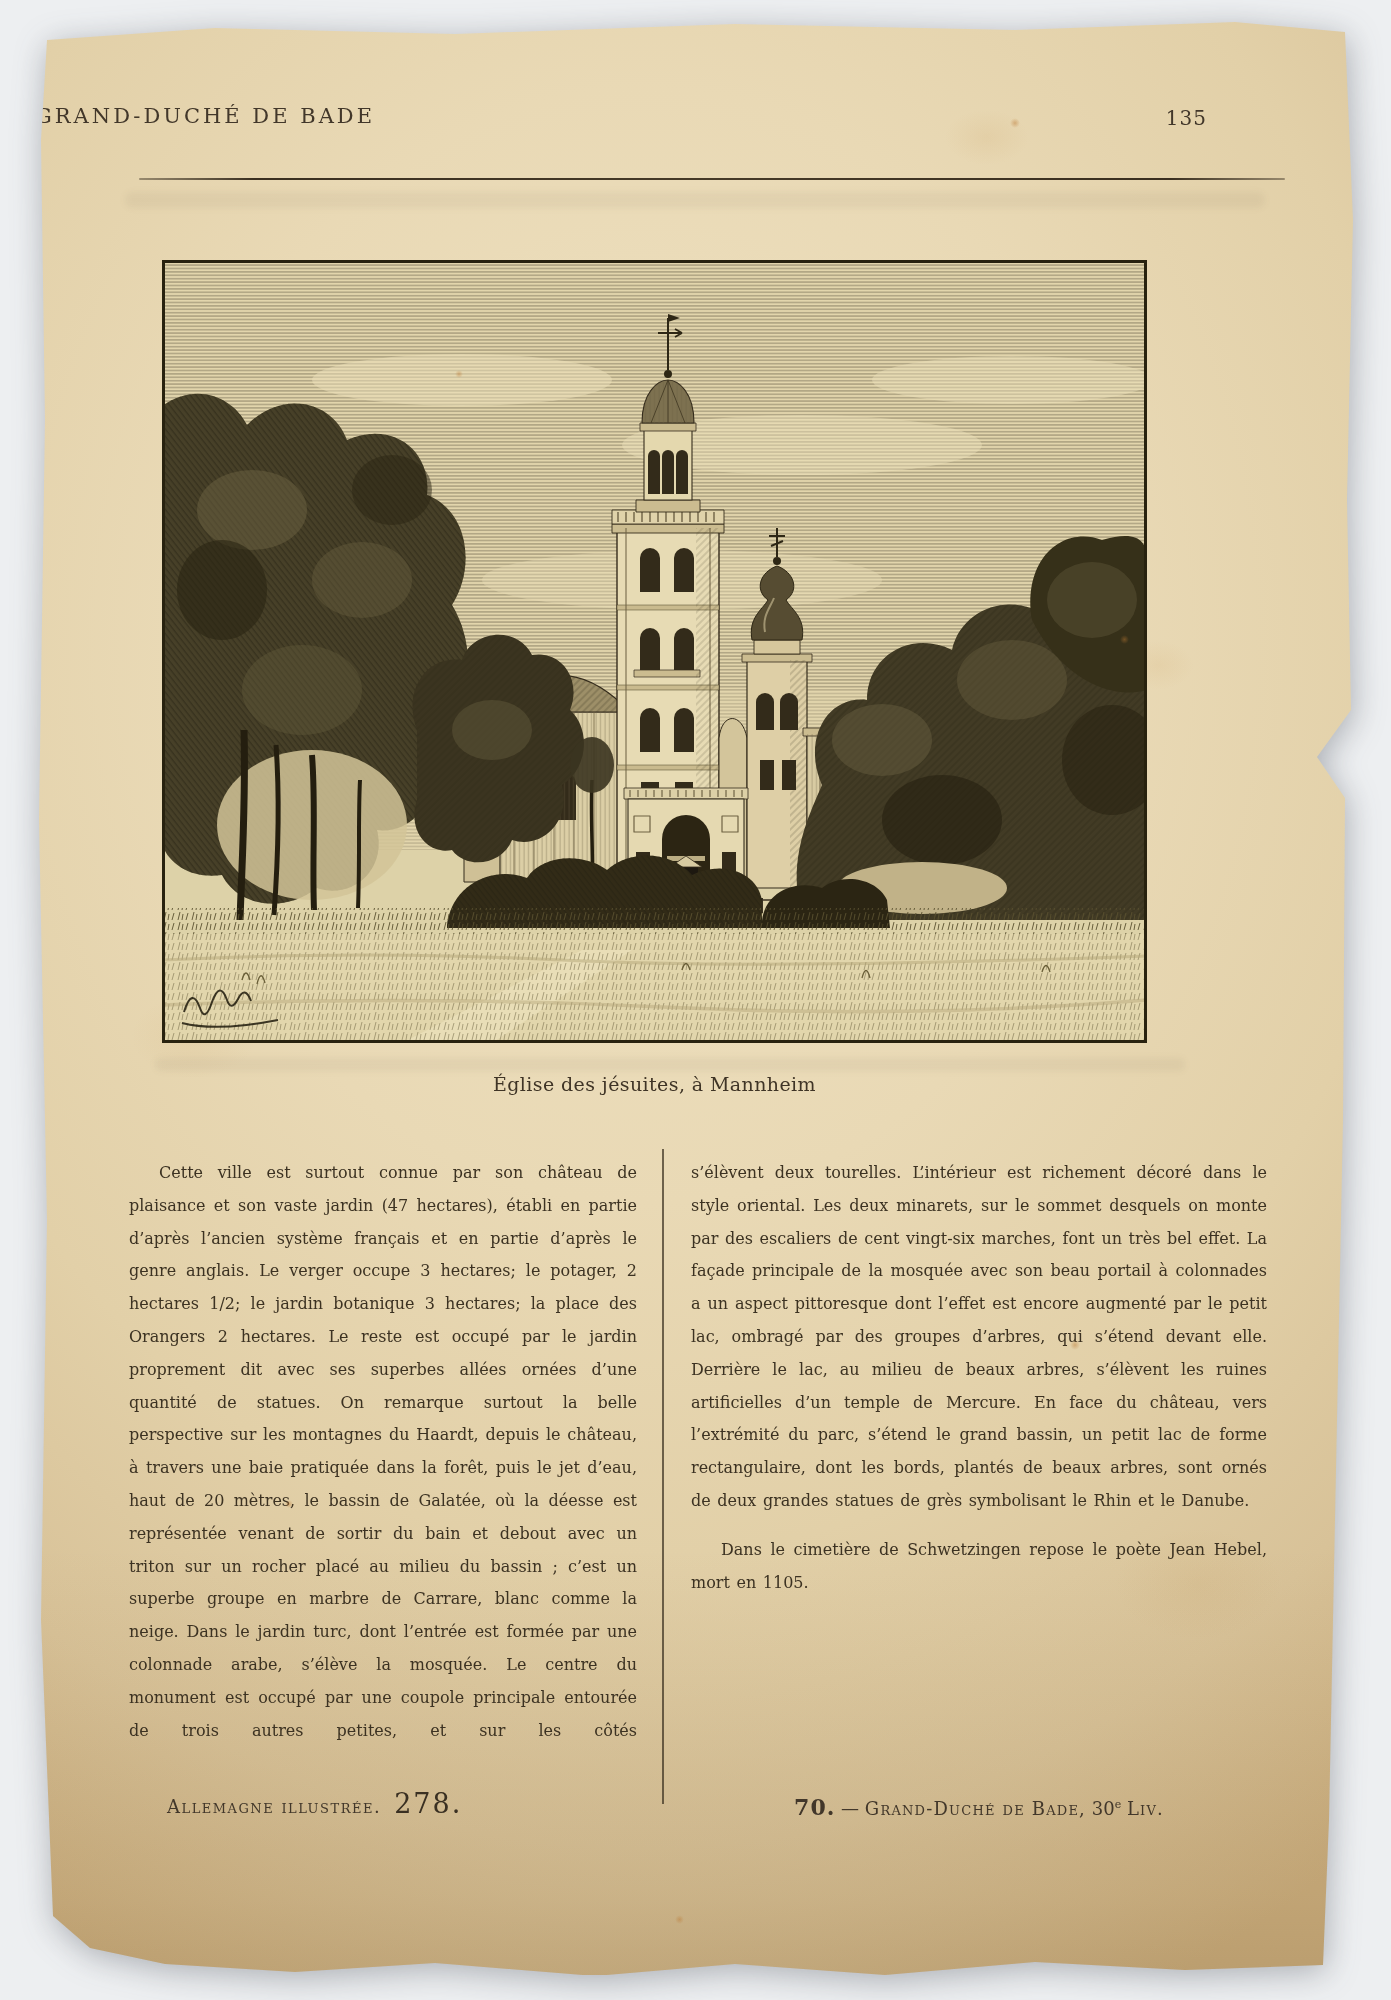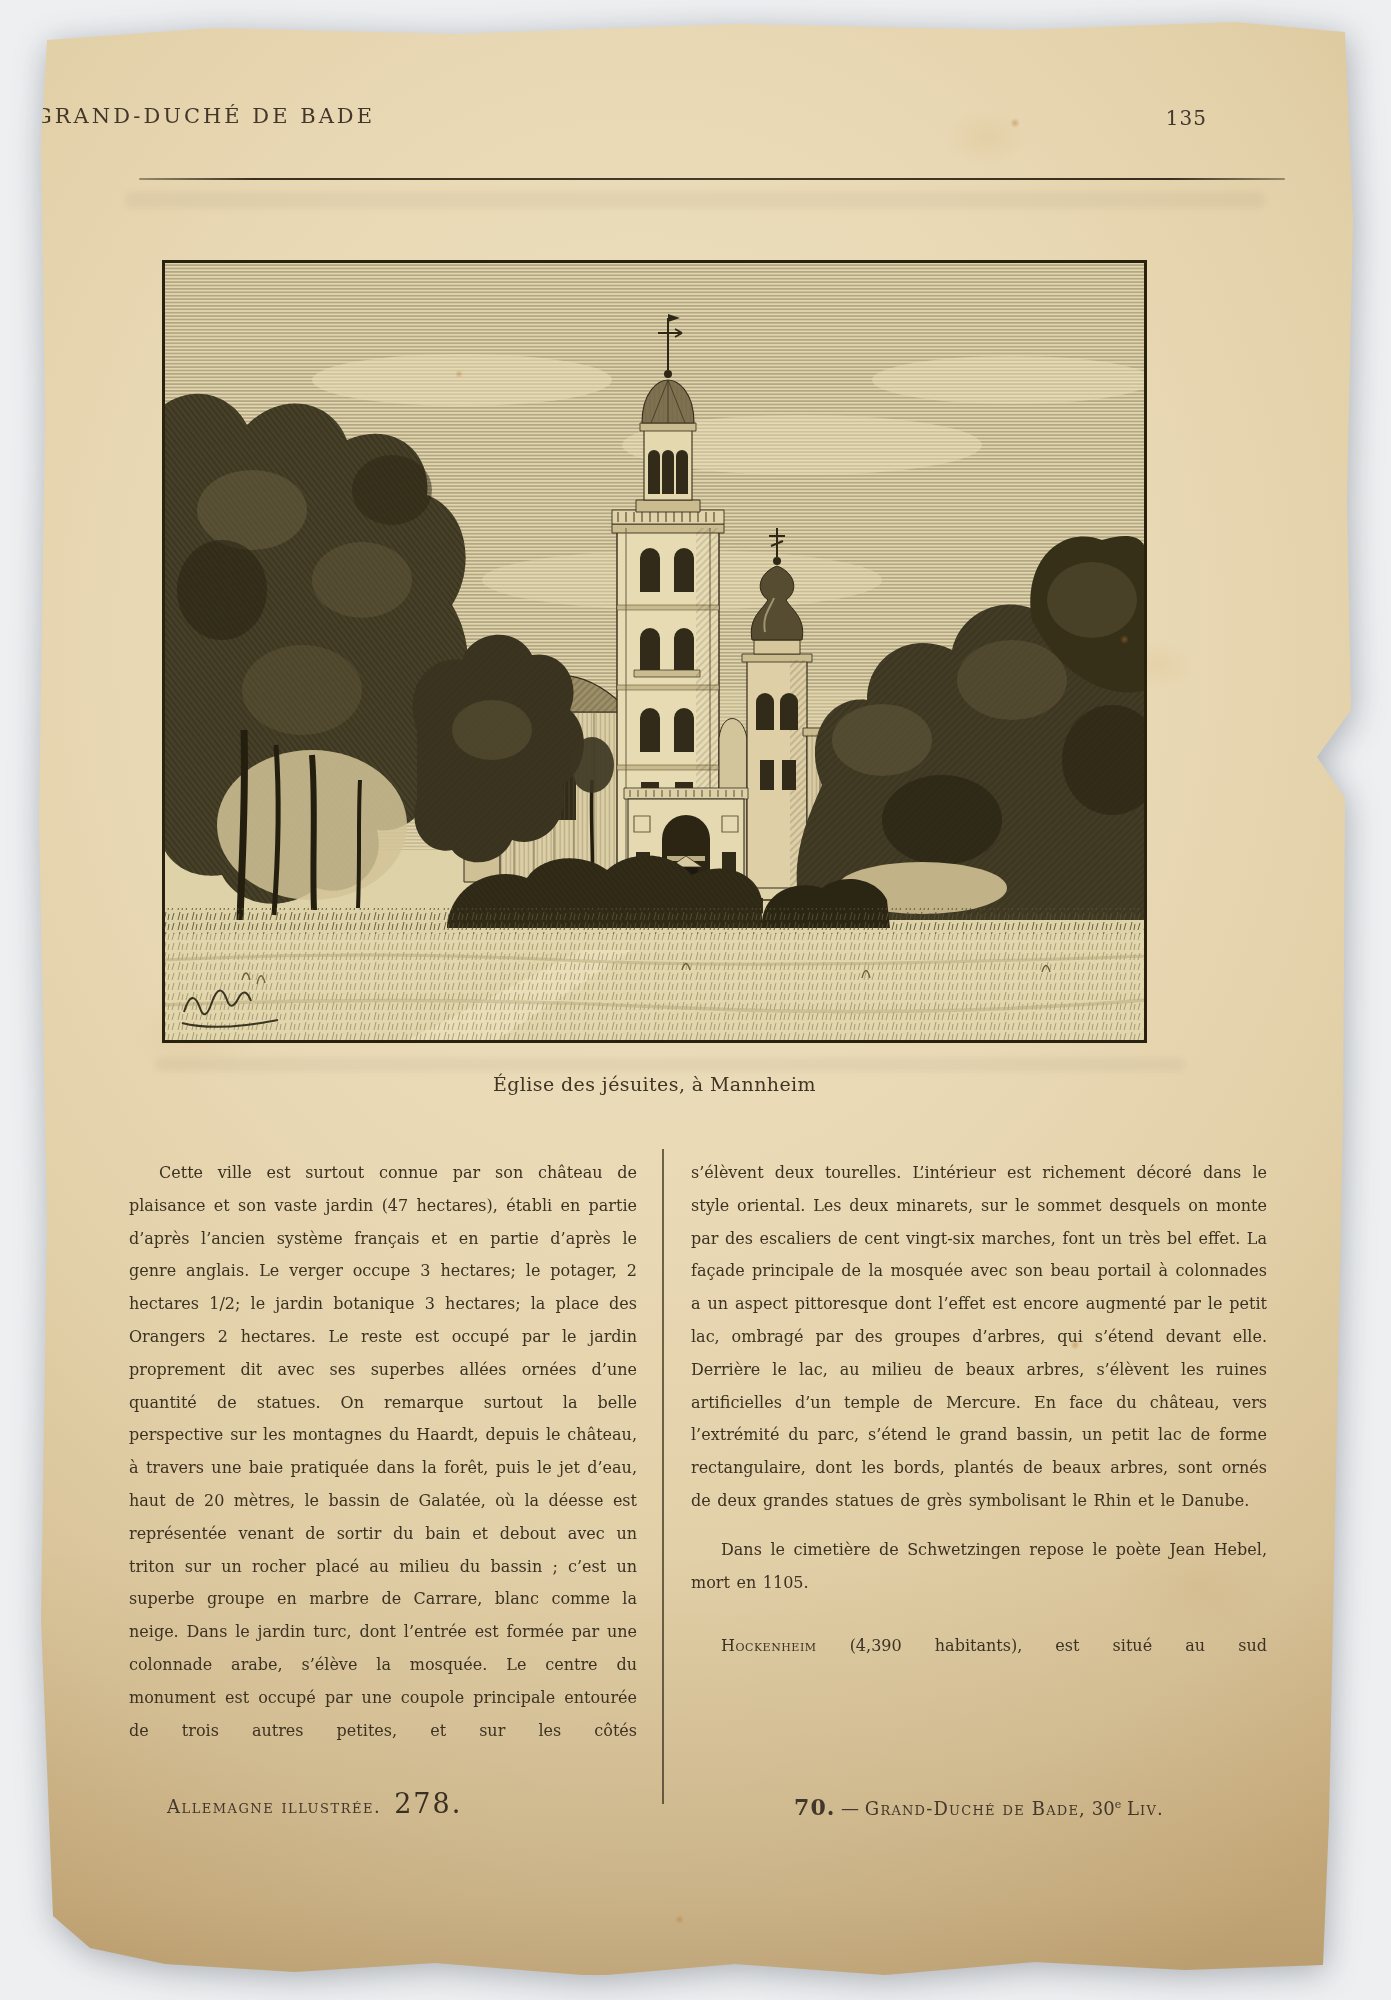--- a/index.html
+++ b/index.html
@@ -246,21 +246,20 @@
     <div class="figcaption">Église des jésuites, à Mannheim</div>
 
     <div class="text-block">
       <div class="col col-left">
         <p class="indent stretch-last">Cette ville est surtout connue par son château de plaisance et son vaste jardin (47 hectares), établi en partie d’après l’ancien système français et en partie d’après le genre anglais. Le verger occupe 3 hectares; le potager, 2 hectares 1/2; le jardin botanique 3 hectares; la place des Orangers 2 hectares. Le reste est occupé par le jardin proprement dit avec ses superbes allées ornées d’une quantité de statues. On remarque surtout la belle perspective sur les montagnes du Haardt, depuis le château, à travers une baie pratiquée dans la forêt, puis le jet d’eau, haut de 20 mètres, le bassin de Galatée, où la déesse est représentée venant de sortir du bain et debout avec un triton sur un rocher placé au milieu du bassin ; c’est un superbe groupe en marbre de Carrare, blanc comme la neige. Dans le jardin turc, dont l’entrée est formée par une colonnade arabe, s’élève la mosquée. Le centre du monument est occupé par une coupole principale entourée de trois autres petites, et sur les côtés</p>
       </div>
       <div class="col-rule"></div>
       <div class="col col-right">
         <p>s’élèvent deux tourelles. L’intérieur est richement décoré dans le style oriental. Les deux minarets, sur le sommet desquels on monte par des escaliers de cent vingt-six marches, font un très bel effet. La façade principale de la mosquée avec son beau portail à colonnades a un aspect pittoresque dont l’effet est encore augmenté par le petit lac, ombragé par des groupes d’arbres, qui s’étend devant elle. Derrière le lac, au milieu de beaux arbres, s’élèvent les ruines artificielles d’un temple de Mercure. En face du château, vers l’extrémité du parc, s’étend le grand bassin, un petit lac de forme rectangulaire, dont les bords, plantés de beaux arbres, sont ornés de deux grandes statues de grès symbolisant le Rhin et le Danube.</p>
         <p class="indent">Dans le cimetière de Schwetzingen repose le poète Jean Hebel, mort en 1105.</p>
-        <p class="indent entry stretch-last"><span class="smallcaps">Hockenheim</span><span> (4,390 habitants), est situé au sud</span></p>
       </div>
     </div>
 
     <div class="footer-left">
       <span class="series">Allemagne illustrée.</span>
       <span class="big-num">278.</span>
     </div>
 
     <div class="footer-right">
       <span class="b">70.</span>

